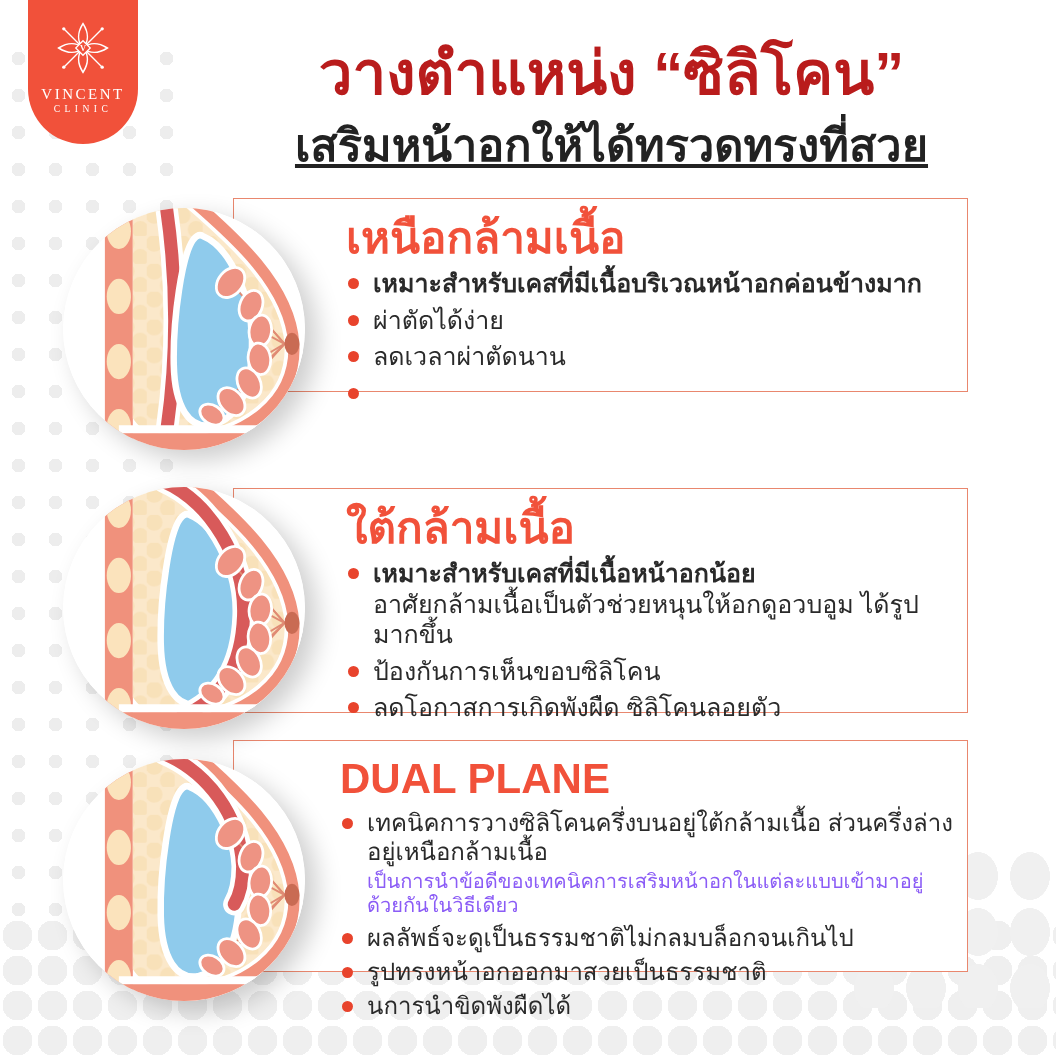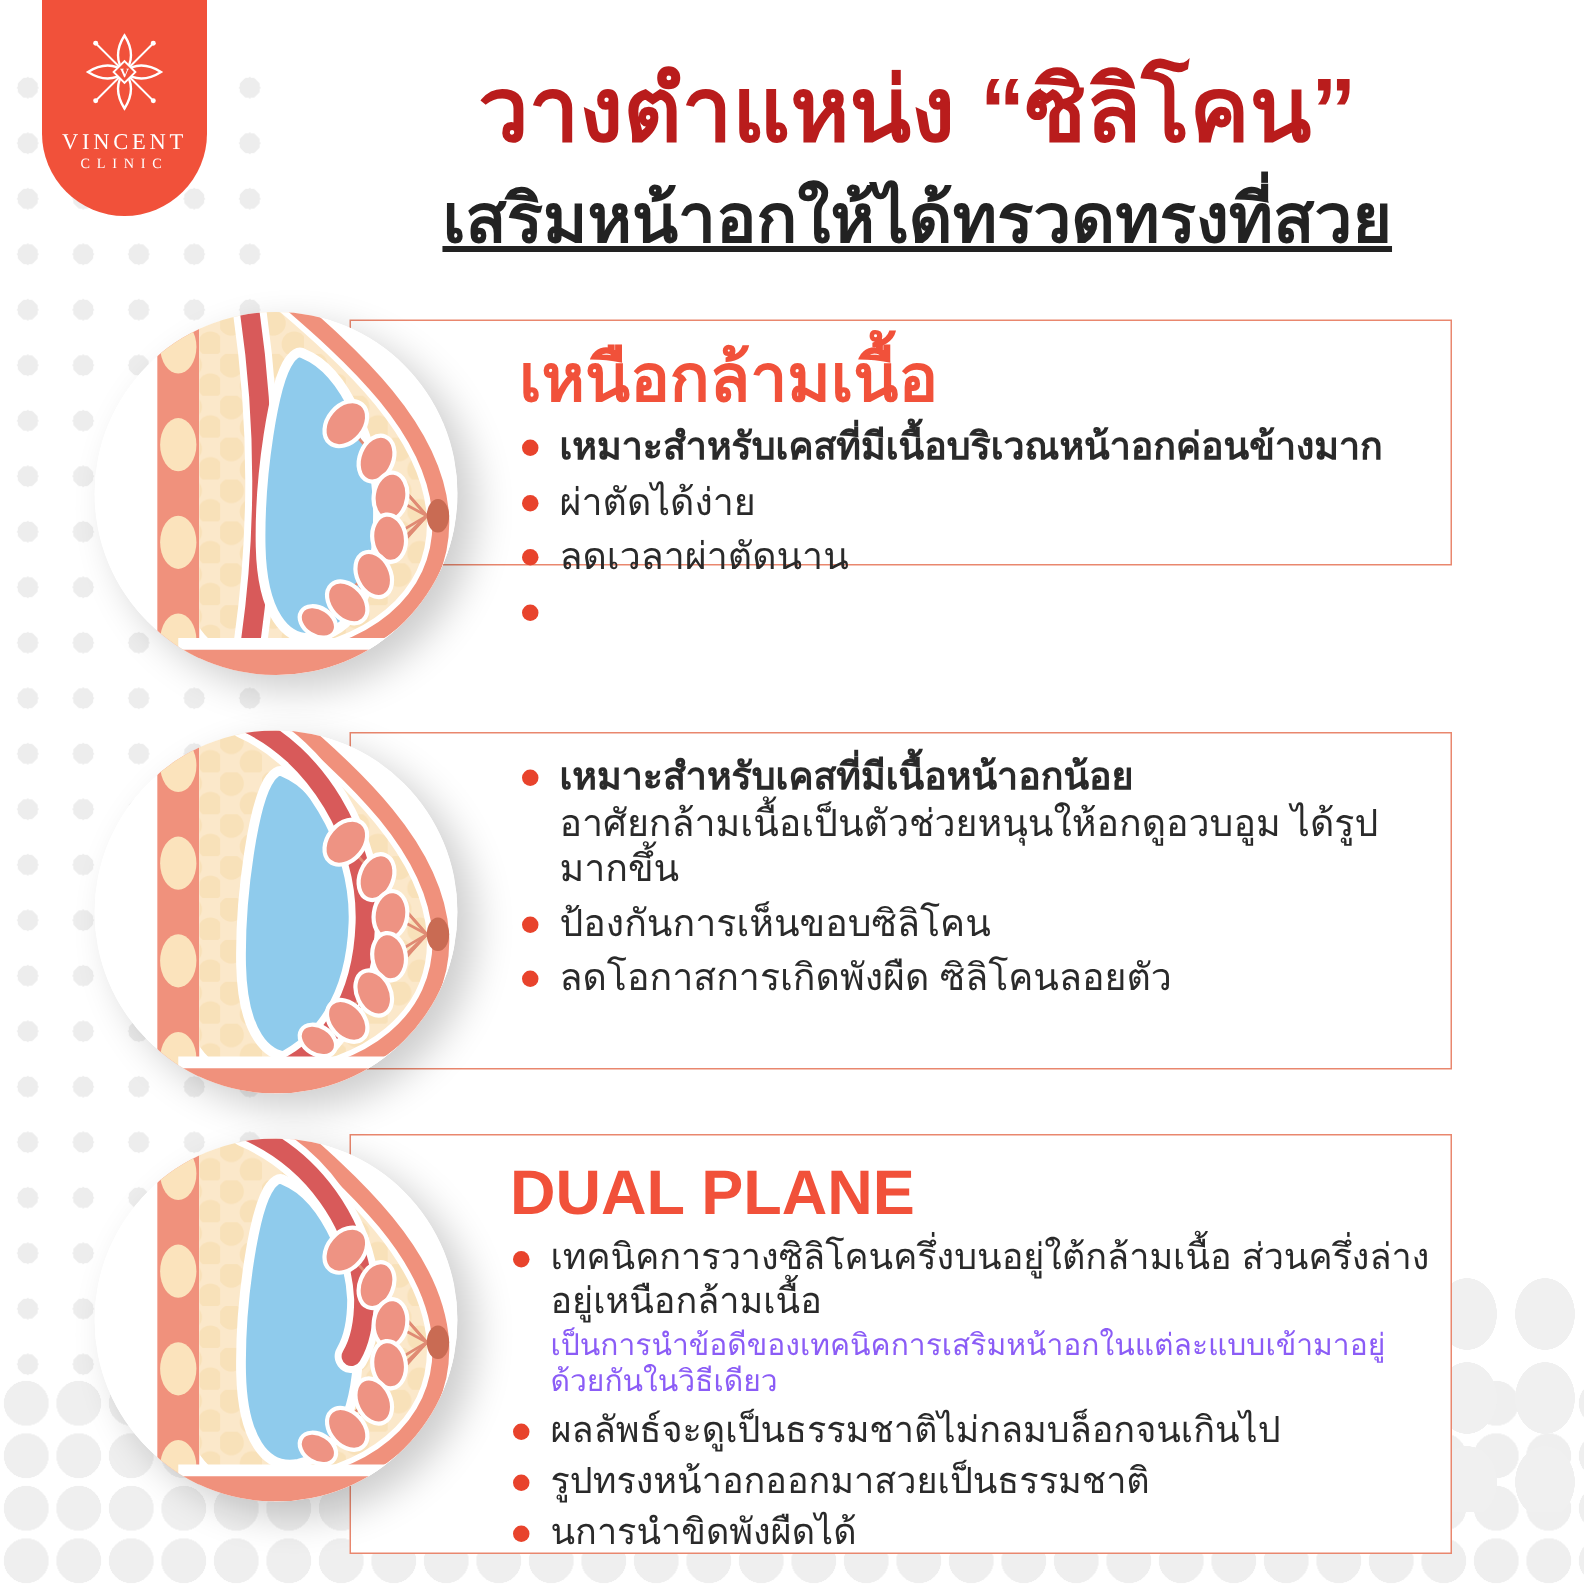--- a/index.html
+++ b/index.html
@@ -29,23 +29,23 @@
     letter-spacing:4.5px; margin-top:1px; }
 
   
   .titles { position:absolute; left:175px; right:8px; top:42px; text-align:center; z-index:3; }
   .titles h1 { font-size:60px; font-weight:800; color:#b91c1c; line-height:1.05; }
   .subtitle { font-size:45px; font-weight:600; color:#222; margin-top:4px;text-decoration:underline; }
 
   
   .card { position:absolute; left:233px; width:735px; background:#fff;
     border:1.5px solid #E9876E; z-index:1; padding:14px 14px 0 112px; }
-  .card-1 { top:213px; height:164px; }
+  .card-1 { top:198px; height:194px; }
   .card-2 { top:488px; height:225px; }
-  .card-3 { top:756px; height:280px; padding-left:106px; }
+  .card-3 { top:740px; height:232px; padding-left:106px; }
   .sec-title { font-size:44px; font-weight:800; color:#F1513A; line-height:1.12; margin-bottom:6px; }
   .card-3 .sec-title { font-size:42px; }
   .bullets { list-style:none; font-size:25px; color:#2a2a2a; }
   .bullets li { position:relative; padding-left:27px; margin-bottom:6px; line-height:1.22; }
   .card-3 .bullets { font-size:24px; }
   .card-3 .bullets li { margin-bottom:5px; }
   .dot { position:absolute; left:2px; top:10px; width:11px; height:11px; border-radius:50%;
     background:#E8432C; }
   li.bold > .bt { font-weight:700; }
   .subtext { font-weight:400; }
@@ -108,20 +108,21 @@
       <li>
         <span class="dot"></span>
         <span class="bt">ลดเวลาผ่าตัดนาน</span></li>
       <li>
         <span class="dot"></span>
         </li>
     </ul>
   </section>
 
   <section class="card card-2">
+    <h2 class="sec-title">ใต้กล้ามเนื้อ</h2>
     <ul class="bullets">
       <li class="bold">
         <span class="dot"></span>
         <span class="bt">เหมาะสำหรับเคสที่มีเนื้อหน้าอกน้อย</span>
         <div class="subtext">อาศัยกล้ามเนื้อเป็นตัวช่วยหนุนให้อกดูอวบอูม ได้รูปมากขึ้น</div></li>
       <li>
         <span class="dot"></span>
         <span class="bt">ป้องกันการเห็นขอบซิลิโคน</span></li>
       <li>
         <span class="dot"></span>

